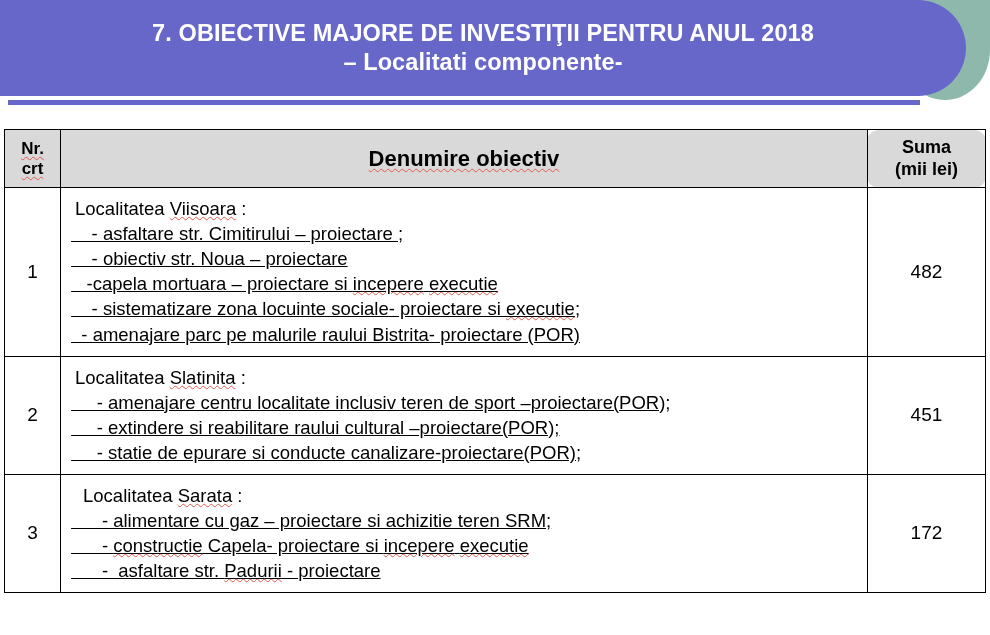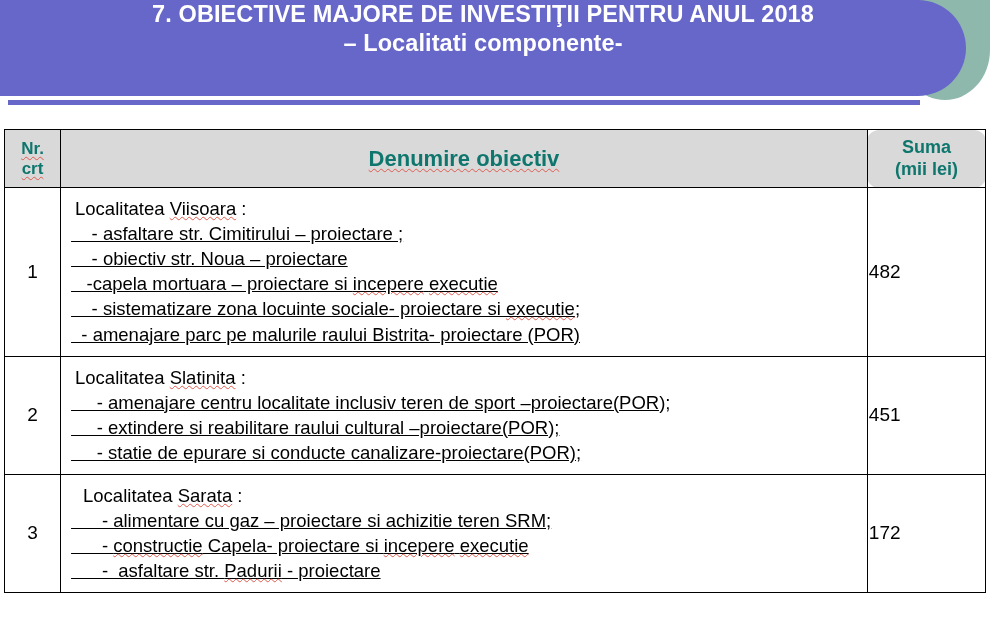--- a/index.html
+++ b/index.html
@@ -33,20 +33,21 @@
   .banner-purple {
     position: absolute;
     left: 0px;
     top: 0px;
     width: 966px;
     height: 96px;
     background: #6667c8;
     border-top-right-radius: 48px;
     border-bottom-right-radius: 48px;
     display: flex;
+    align-items: center;
     justify-content: center;
   }
   .banner-title {
     color: #ffffff;
     font-weight: bold;
     font-size: 23.5px;
     line-height: 1.22;
     text-align: center;
     width: 900px;
     letter-spacing: 0.1px;
@@ -73,21 +74,21 @@
   }
   table.main th, table.main td {
     border: 1px solid #000000;
     vertical-align: middle;
   }
   thead th {
     background: #d9d9d9;
     font-weight: bold;
     text-align: center;
     font-size: 18px;
-    color: #0f766e;
+    color: #000000;
     padding: 7px 4px;
   }
   .col-nr { width: 56px; }
   .col-den { width: 806px; }
   .col-sum { width: 118px; }
 
   .hdr-nr {
     font-size: 17px;
     line-height: 1.18;
   }
@@ -108,21 +109,21 @@
   .hdr-den .spell, .hdr-nr .spell {
     text-underline-offset: 2px;
   }
 
   td.nr {
     text-align: center;
     font-size: 19px;
     color: #000000;
   }
   td.sum {
-    text-align: left;
+    text-align: center;
     font-size: 19px;
     color: #000000;
   }
   td.den {
     font-size: 18.5px;
     color: #000000;
     padding: 8px 6px 9px 10px;
     line-height: 1.355;
   }
   td.den .loc {

